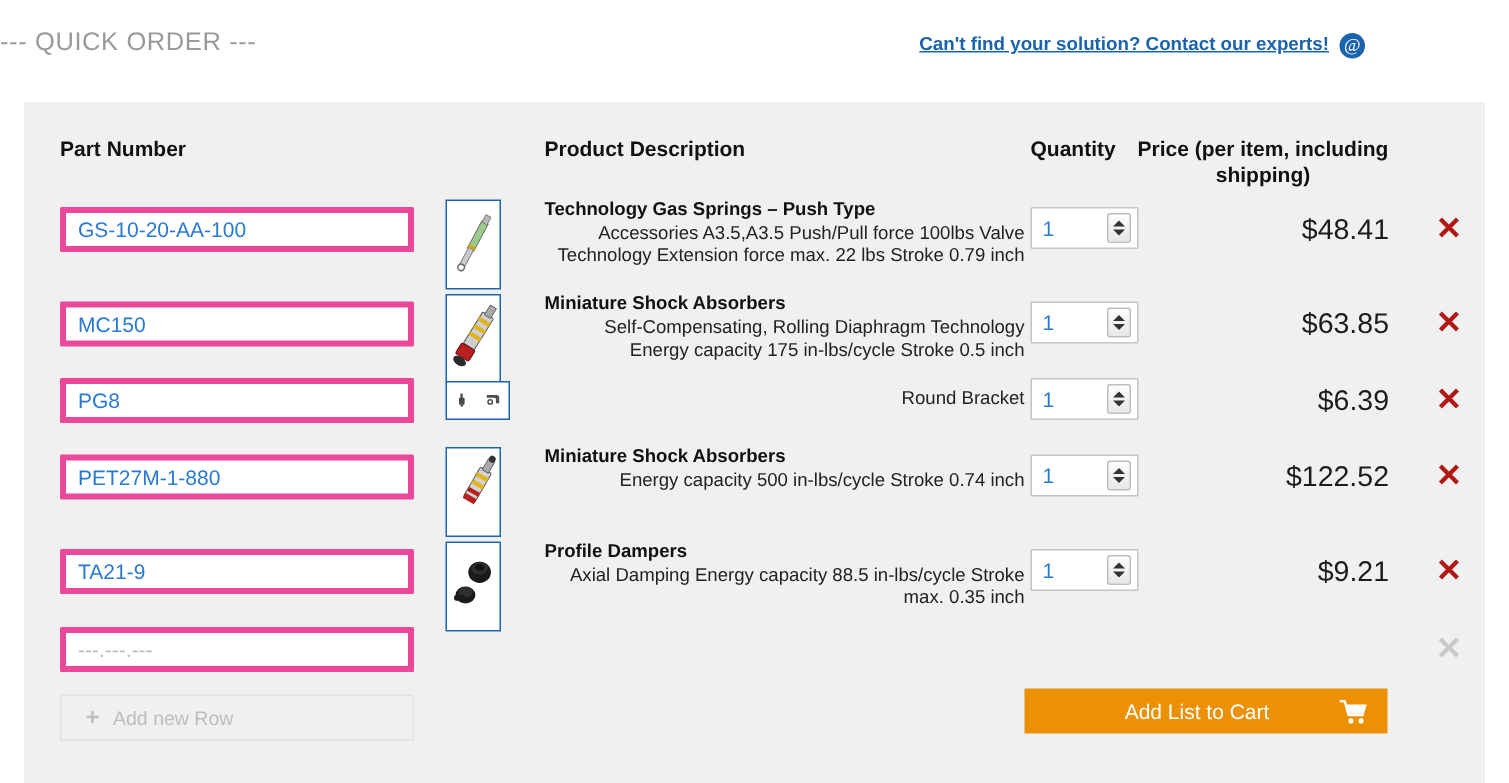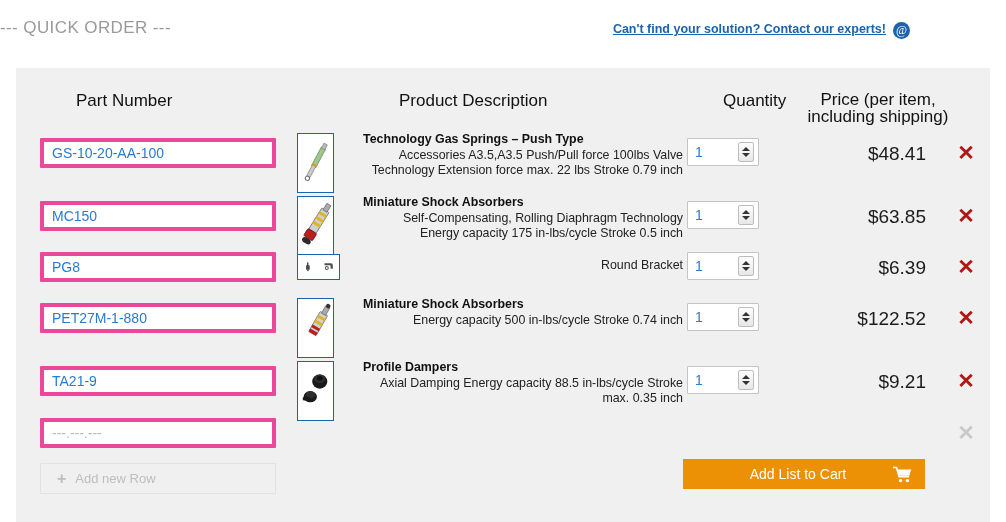--- a/index.html
+++ b/index.html
@@ -42,21 +42,21 @@
 
   
   #panel{
     position:absolute; left:16px; top:68px;
     width:974px; height:454px;
     background:#f0f0f0;
   }
 
   
   .col-head{
-    position:absolute; font-size:17px; font-weight:400; color:#111;margin-left:36px;
+    position:absolute; font-size:14px; font-weight:700; color:#111;
   }
   #head-part  { left:24px;  top:23px; }
   #head-desc  { left:347px; top:23px; }
   #head-qty   { left:671px; top:23px; }
   #head-price { left:742px; top:23px; width:168px; text-align:center; line-height:17px;}
 
   
   .row{ position:absolute; left:0; width:974px; height:52px; }
 
   .part-cell{ position:absolute; left:24px; top:0; width:236px; }

